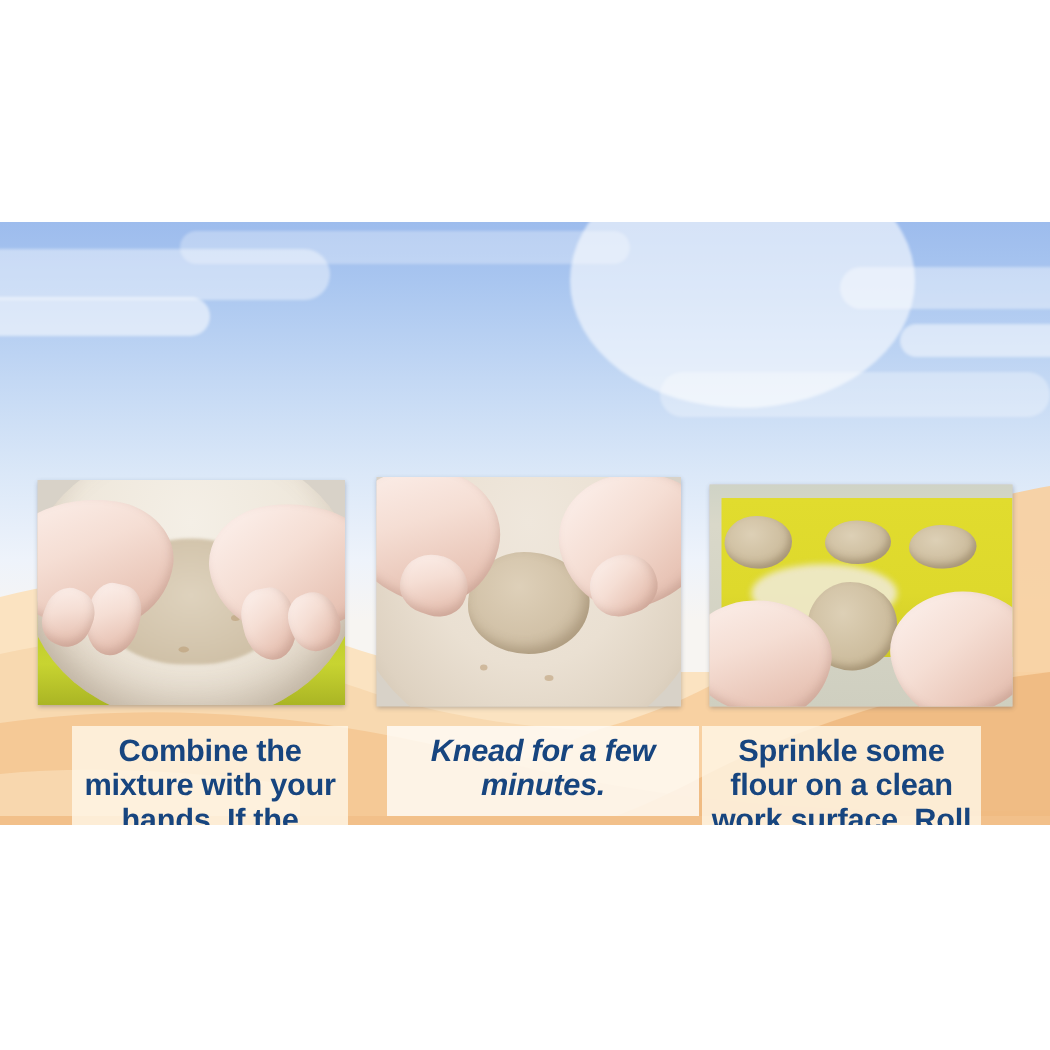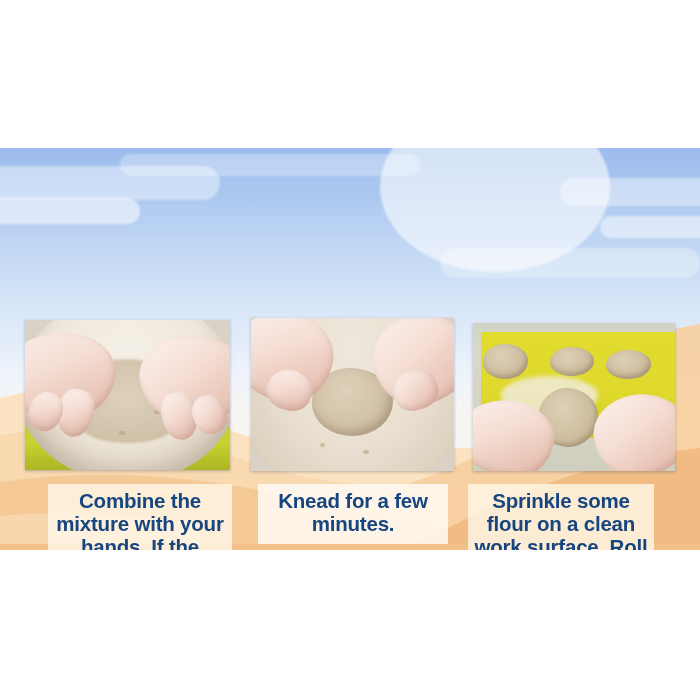--- a/index.html
+++ b/index.html
@@ -110,21 +110,21 @@
     font-weight: bold;
     text-align: center;
     line-height: 1.12;
     letter-spacing: -0.2px;
     box-sizing: border-box;
   }
   .caption.tinted { background: rgba(255,247,233,0.80); }
   .caption.pale   { background: rgba(255,253,248,0.82); }
 
   #caption-1 { left: 48px;  top: 336px; width: 184px; padding: 6px 2px 8px; font-size: 20.5px; }
-  #caption-2 { left: 258px; top: 336px; width: 190px; padding: 6px 2px 8px; font-size: 20.5px; }
+  #caption-2 { left: 258px; top: 336px; width: 208px; padding: 6px 2px 8px; font-size: 20.5px; font-style: italic; }
   #caption-3 { left: 468px; top: 336px; width: 186px; padding: 6px 2px 8px; font-size: 20.5px; }
 </style>
 </head>
 <body>
 
 <div id="slide-stage">
 
   <div class="sky"></div>
   <div class="cloud c1"></div>
   <div class="cloud c2"></div>

